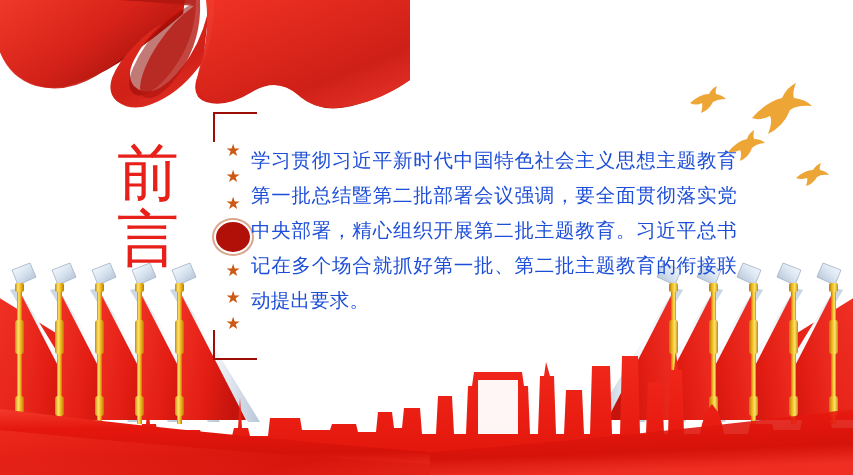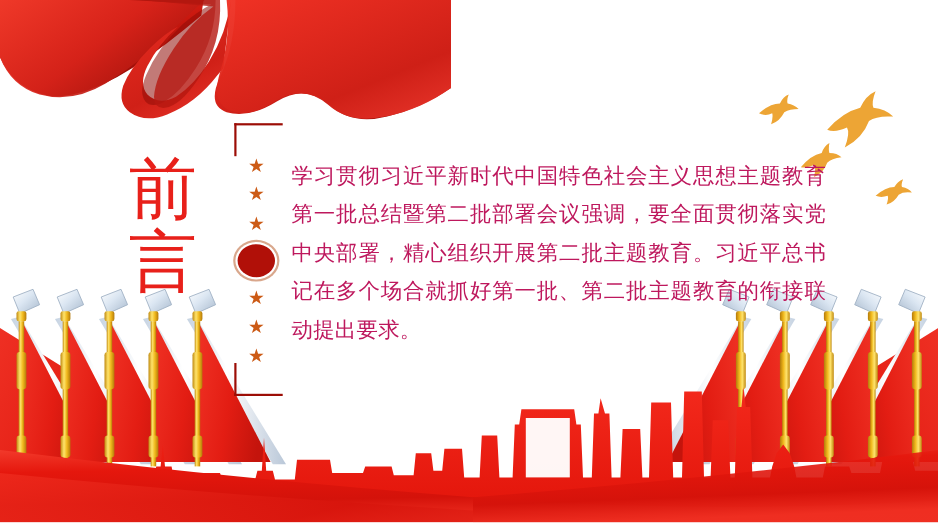--- a/index.html
+++ b/index.html
@@ -91,28 +91,28 @@
     height: 30px;
     border-radius: 50%;
     background: #b11008;
     box-shadow: 0 0 0 2px #ffffff, 0 0 0 4px #d9a78c;
     margin: 1px 0;
   }
 
   
   #body-text {
     position: absolute;
-    left: 265px;
+    left: 251px;
     top: 143px;
     width: 486px;
     z-index: 8;
     font-family: "Liberation Serif", "DejaVu Serif", serif;
     font-size: 19.5px;
     line-height: 35px;
-    color: #be185d;
+    color: #1d4ed8;
     text-align: justify;
     text-justify: inter-ideograph;
     letter-spacing: 0.2px;
   }
 
   
   #doves { z-index: 7; }
 </style>
 </head>
 <body>

